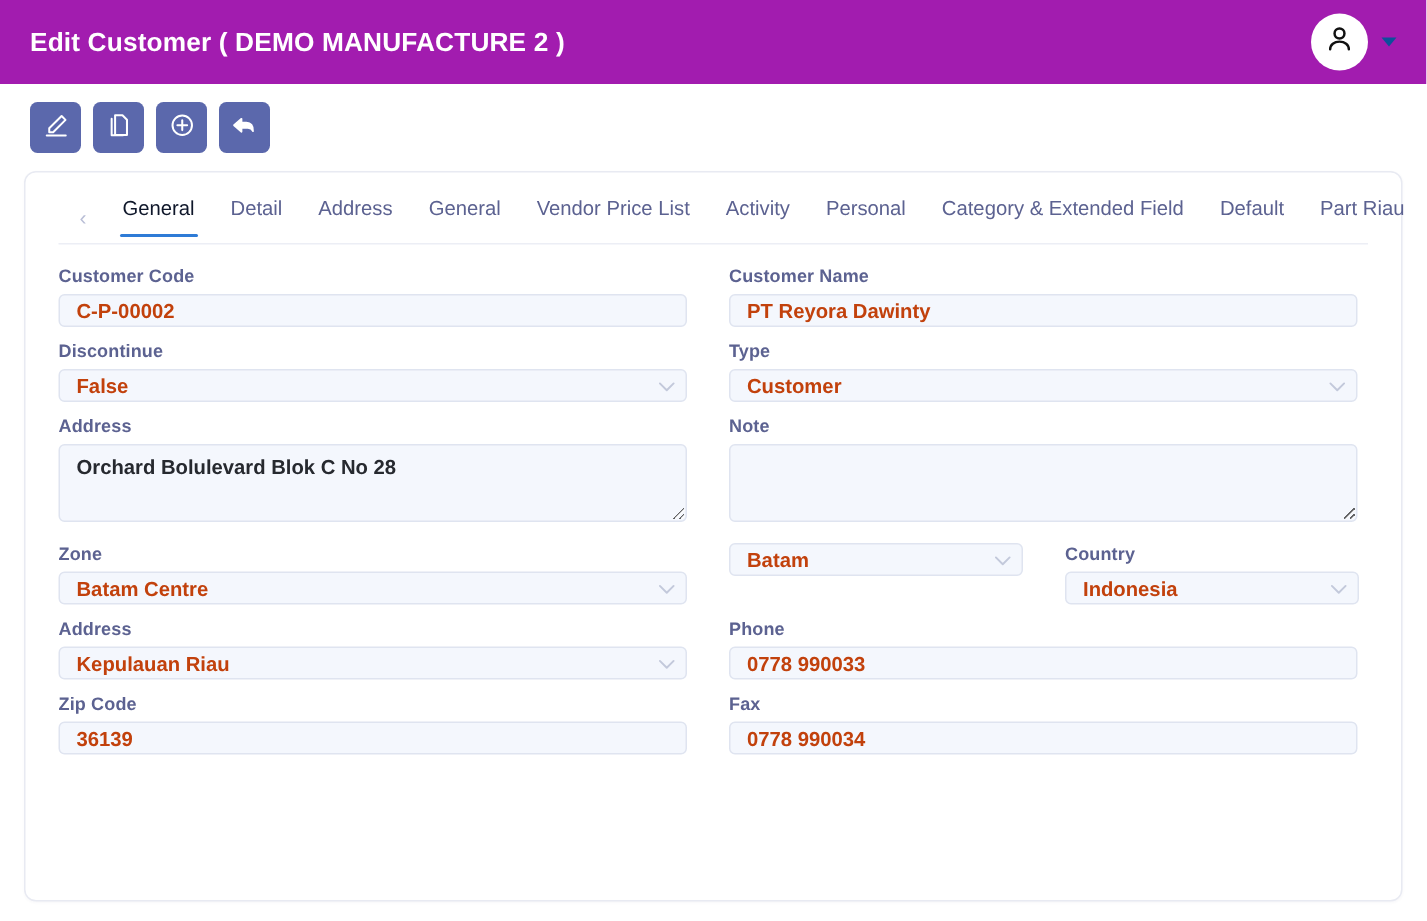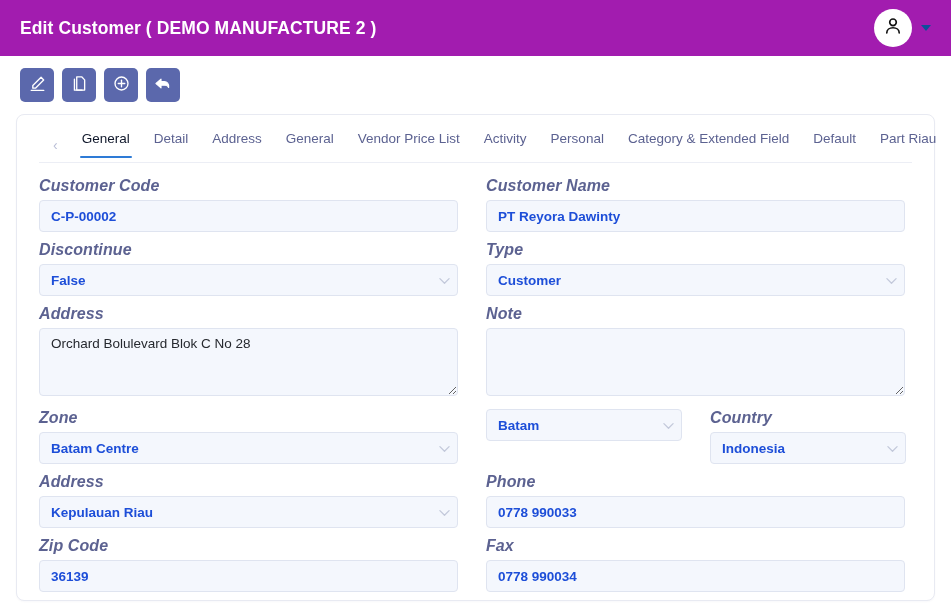--- a/index.html
+++ b/index.html
@@ -119,51 +119,50 @@
     gap: 28px;
     margin-bottom: 9px;
   }
   .col-half { width: 419px; flex: 0 0 419px; }
   .col-left-wide { width: 419px; flex: 0 0 419px; }
   .col-city { width: 196px; flex: 0 0 196px; }
   .col-country { width: 196px; flex: 0 0 196px; }
 
   .field-label {
     display: block;
-    font-size: 16px;
+    font-size: 12px;
     font-weight: bold;
     color: #5c6291;
     margin-bottom: 5px;
     letter-spacing: 0.1px;
-    font-style: italic;
   }
   .input-wrap { position: relative; }
   .field-input {
     width: 100%;
-    height: 32px;
+    height: 22px;
     background: #f4f7fd;
     border: 1px solid #dfe4f0;
     border-radius: 4px;
     font-family: "Liberation Sans", sans-serif;
     font-size: 13.5px;
     font-weight: bold;
-    color: #1d4ed8;
+    color: #c2410c;
     padding: 0 30px 0 11px;
     outline: none;
   }
   .field-input.no-caret { padding-right: 11px; }
   .field-textarea {
     width: 100%;
-    height: 68px;
+    height: 52px;
     background: #f4f7fd;
     border: 1px solid #dfe4f0;
     border-radius: 4px;
     font-family: "Liberation Sans", sans-serif;
     font-size: 13.5px;
-    font-weight: normal;
+    font-weight: bold;
     color: #26292f;
     padding: 7px 11px;
     outline: none;
     resize: vertical;
     line-height: 1.25;
   }
   .chev {
     position: absolute;
     right: 10px; top: 50%;
     margin-top: -3px;

